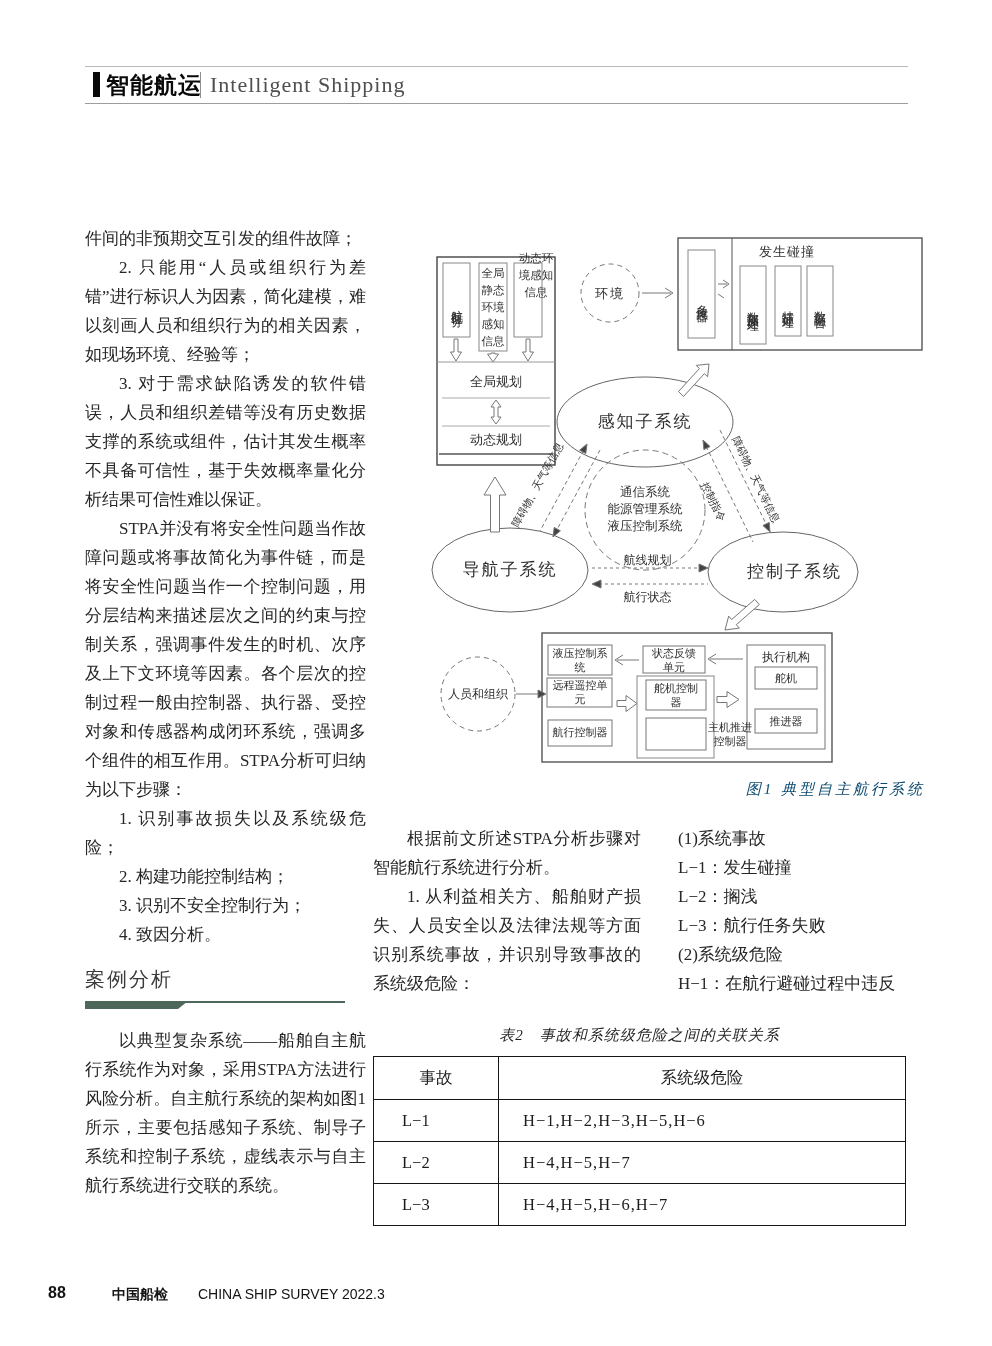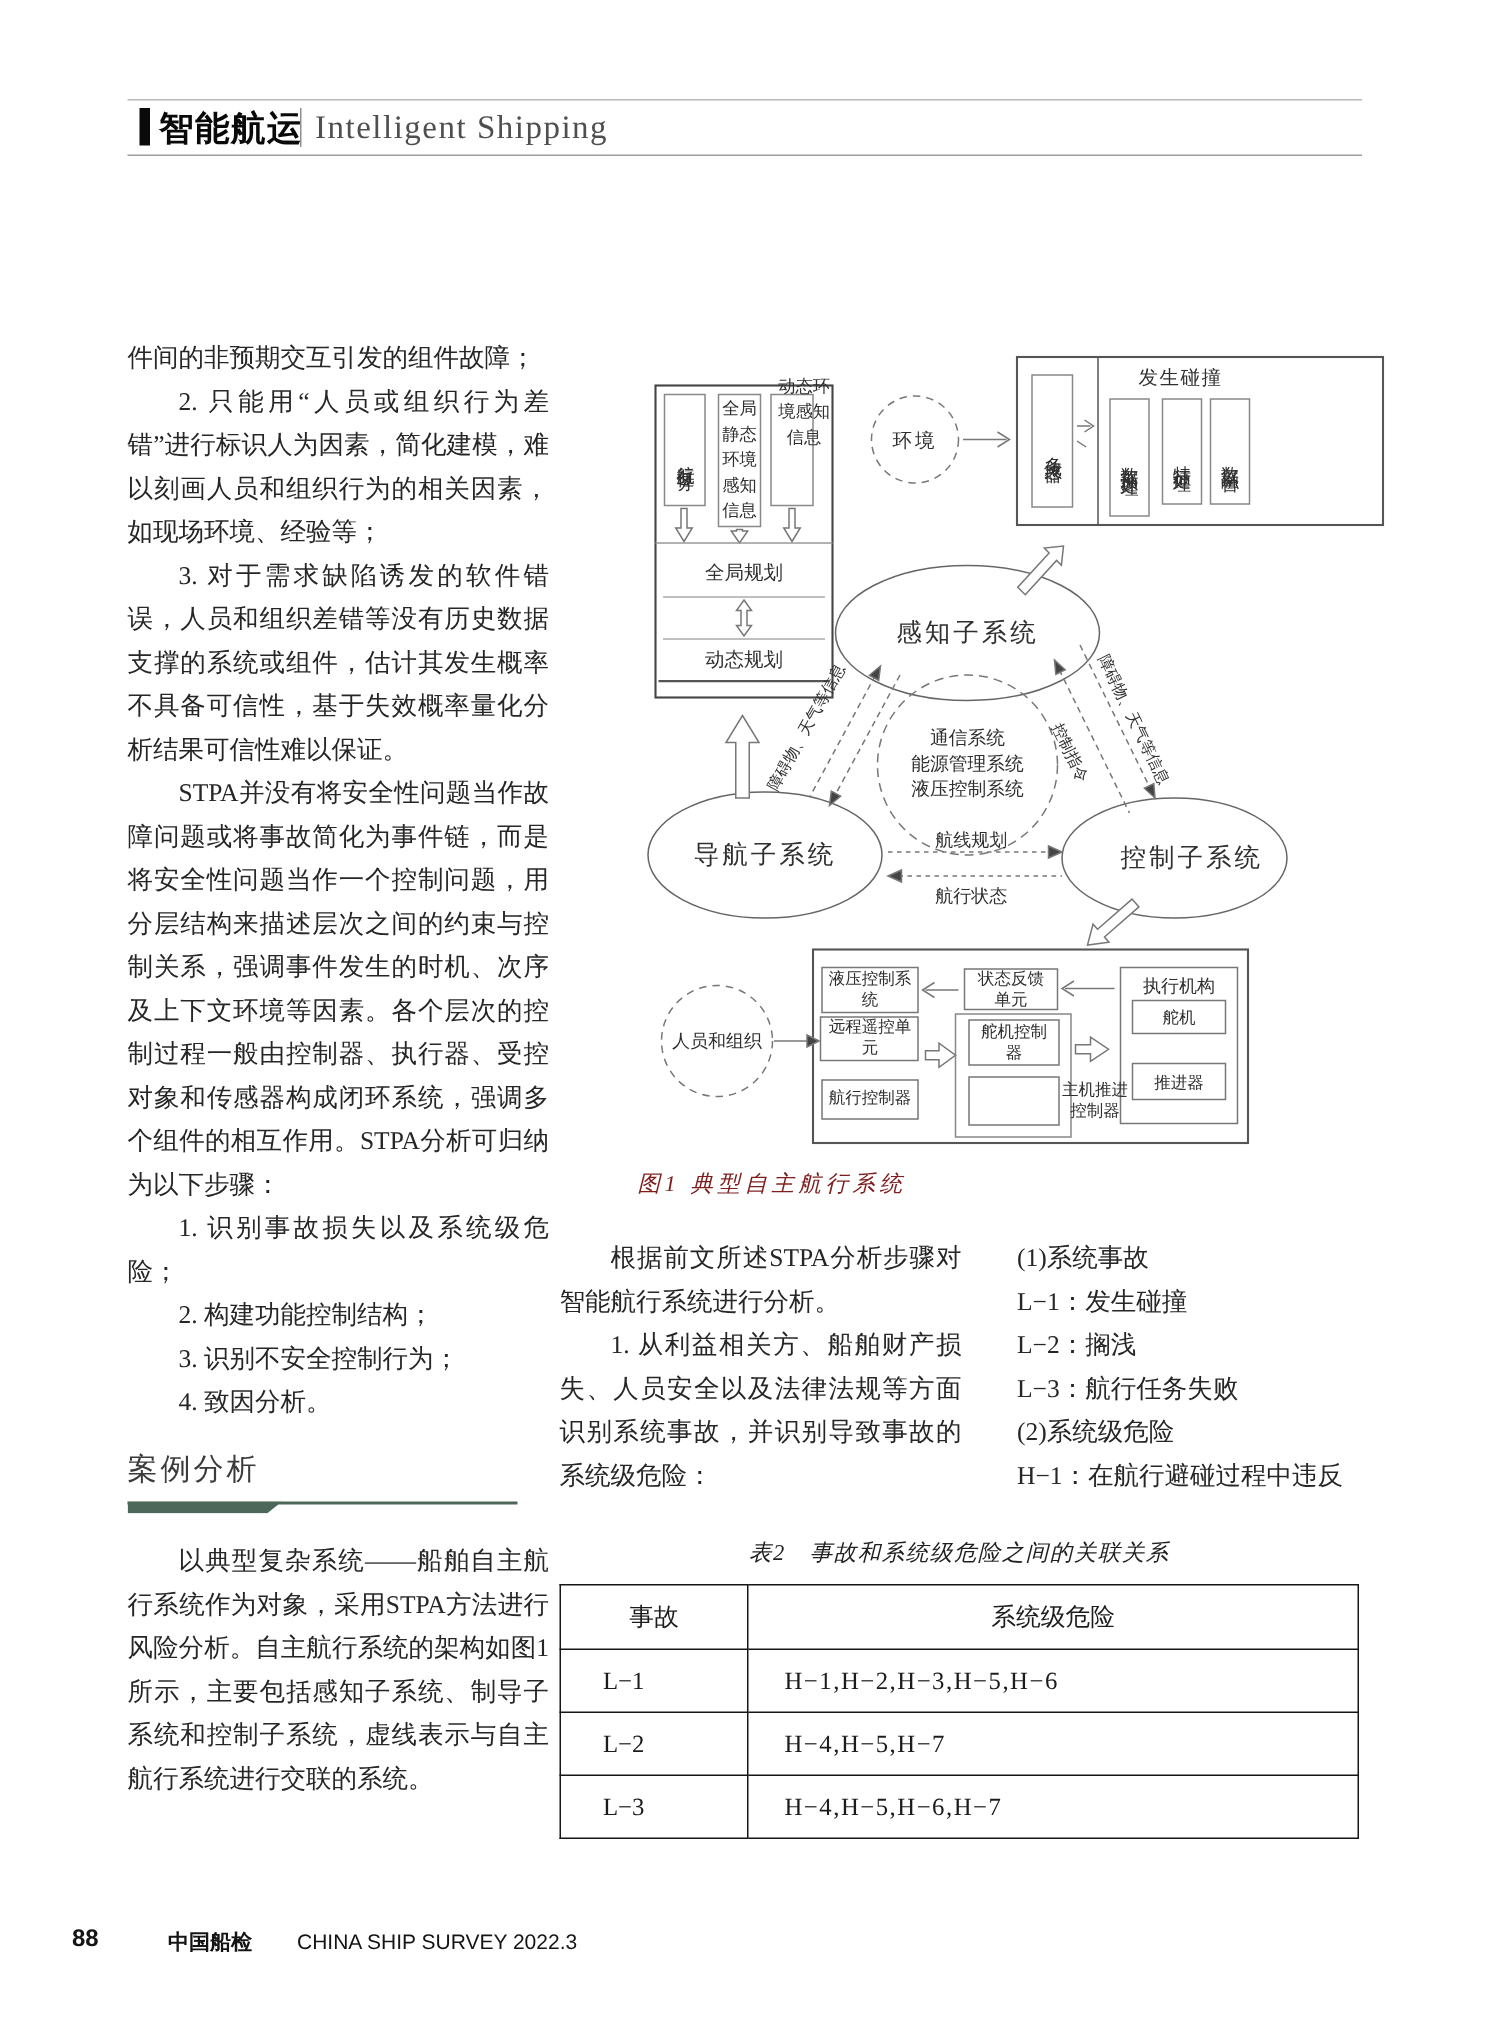--- a/index.html
+++ b/index.html
@@ -25,22 +25,22 @@
                clip-path:polygon(0 0,100% 0,calc(100% - 10px) 100%,0 100%);}
   
   .figure{position:absolute;left:425px;top:232px;width:500px;height:575px;}
   .fig-svg{position:absolute;left:0;top:0;}
   .flabel{position:absolute;color:#2f2f2f;text-align:center;
           font-family:"Liberation Serif","DejaVu Serif",serif;}
   .vtext{writing-mode:vertical-rl;text-orientation:upright;letter-spacing:2px;}
   .wrap2{font-size:11.5px;line-height:17px;}
   .ell-label{font-size:17px;letter-spacing:2px;}
   .small-box-label{font-size:11px;line-height:13.5px;}
-  .fig-caption{position:absolute;left:0;top:548px;width:100%;text-align:left;
-               font-style:italic;font-size:15px;letter-spacing:3px;color:#7f1d1d;}
+  .fig-caption{position:absolute;left:0;top:548px;width:100%;text-align:right;
+               font-style:italic;font-size:15px;letter-spacing:3px;color:#0c4a6e;}
   
   .hlist div{line-height:29px;}
   
   .tbl-caption{position:absolute;text-align:center;font-style:italic;font-weight:500;
                font-size:15px;color:#1f1f1f;letter-spacing:1px;}
   table.rel{border-collapse:collapse;position:absolute;table-layout:fixed;}
   table.rel th,table.rel td{border:1.6px solid #161616;font-size:16.5px;color:#1c1c1c;
                font-family:"Liberation Serif","DejaVu Serif",serif;}
   table.rel th{height:40px;text-align:center;font-weight:400;}
   table.rel td{height:39px;}

